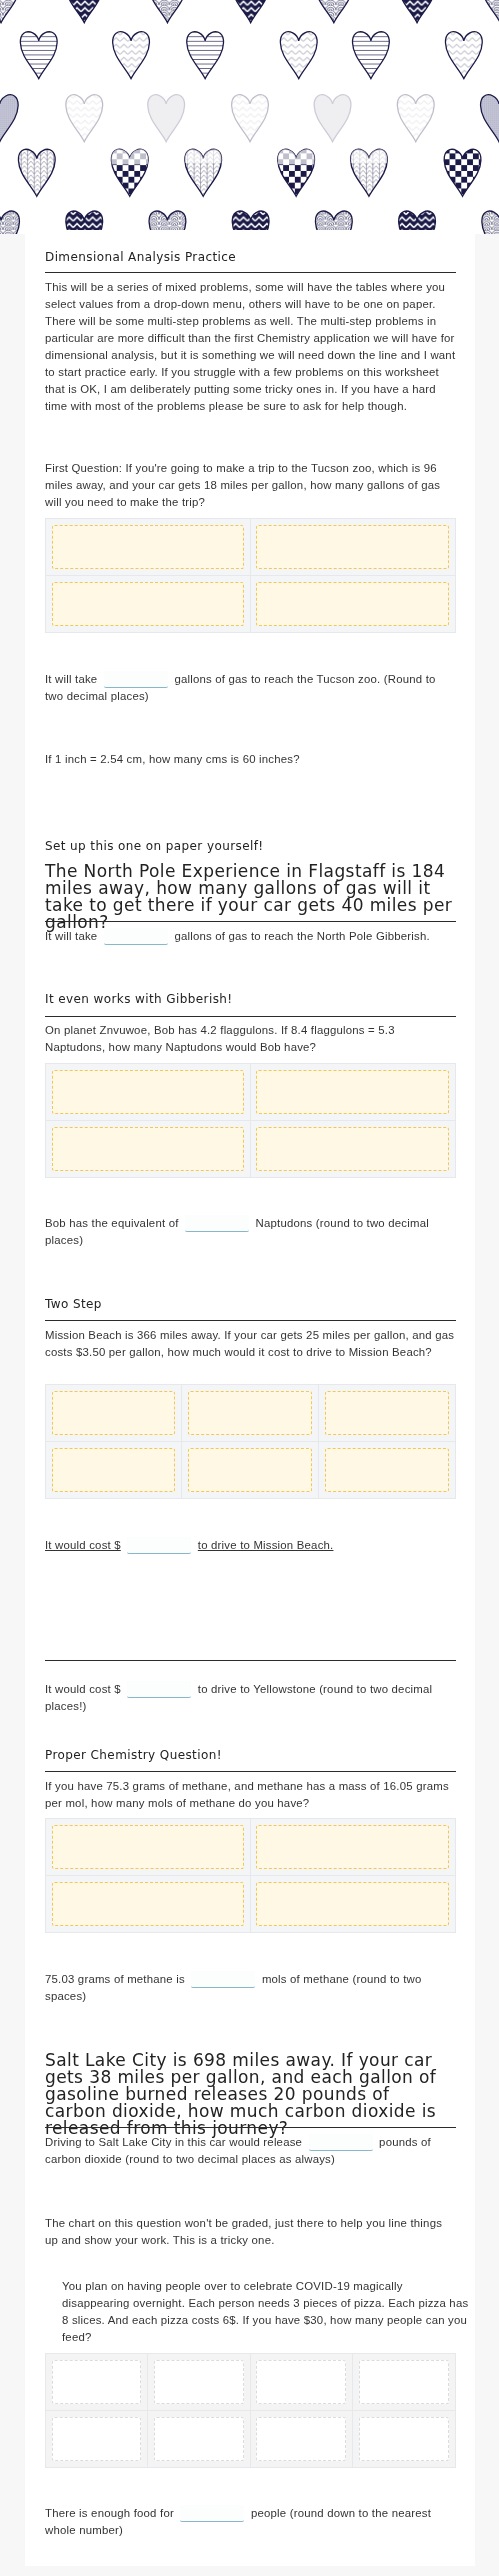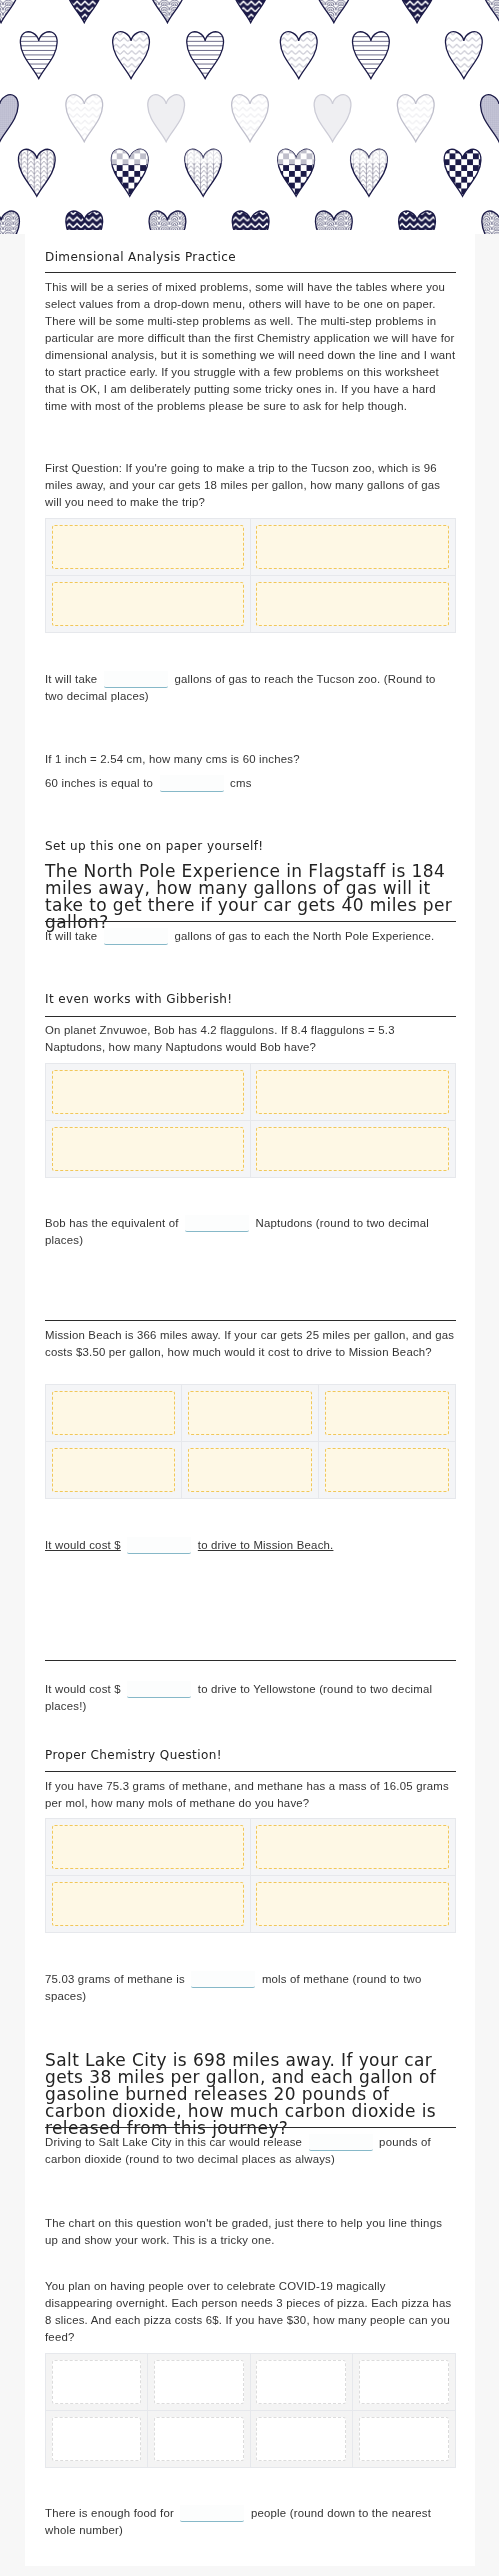--- a/index.html
+++ b/index.html
@@ -203,29 +203,26 @@
       </div>
       <div class="cell last-col last-row">
         <div class="drop"></div>
       </div>
     </div>
   <p class="blk txt" style="top:441px;">
     <span>It will take</span><input class="blank" type="text" value="" style=""><span>gallons of gas to reach the Tucson zoo. (Round to two decimal places)</span>
   </p>
 
   <p class="blk txt" style="top:521px;">If 1 inch = 2.54 cm, how many cms is 60 inches?</p>
-  <p class="blk txt" style="top:545px;">
-    <span>60 inches is equal to</span><input class="blank" type="text" value="" style=""><span>cms</span>
-  </p>
 
   <h2 class="blk hand" style="top:607px;">Set up this one on paper yourself!</h2>
   <p class="blk hand-p" style="top:633px;">The North Pole Experience in Flagstaff is 184 miles away, how many gallons of gas will it take to get there if your car gets 40 miles per gallon?</p>
   <div class="rule" style="top:691px;"></div>
   <p class="blk txt" style="top:698px;">
-    <span>It will take</span><input class="blank" type="text" value="" style=""><span>gallons of gas to each the North Pole Experience.</span>
+    <span>It will take</span><input class="blank" type="text" value="" style=""><span>gallons of gas to reach the North Pole Gibberish.</span>
   </p>
 
   <h2 class="blk hand" style="top:760px;">It even works with Gibberish!</h2>
   <div class="rule" style="top:786px;"></div>
   <p class="blk txt" style="top:792px;">On planet Znvuwoe, Bob has 4.2 flaggulons. If 8.4 flaggulons = 5.3 Naptudons, how many Naptudons would Bob have?</p>
   <div class="grid" style="top: 833px; grid-template-columns: repeat(2, 1fr);">
       <div class="cell">
         <div class="drop"></div>
       </div>
       <div class="cell last-col">
@@ -235,20 +232,21 @@
         <div class="drop"></div>
       </div>
       <div class="cell last-col last-row">
         <div class="drop"></div>
       </div>
     </div>
   <p class="blk txt" style="top:985px;">
     <span>Bob has the equivalent of</span><input class="blank" type="text" value="" style=""><span>Naptudons (round to two decimal places)</span>
   </p>
 
+  <h2 class="blk hand" style="top:1065px;">Two Step</h2>
   <div class="rule" style="top:1090px;"></div>
   <p class="blk txt" style="top:1097px;">Mission Beach is 366 miles away. If your car gets 25 miles per gallon, and gas costs $3.50 per gallon, how much would it cost to drive to Mission Beach?</p>
   <div class="grid" style="top: 1154px; grid-template-columns: repeat(3, 1fr);">
       <div class="cell">
         <div class="drop"></div>
       </div>
       <div class="cell">
         <div class="drop"></div>
       </div>
       <div class="cell last-col">
@@ -294,21 +292,21 @@
     <span>75.03 grams of methane is</span><input class="blank" type="text" value="" style=""><span>mols of methane (round to two spaces)</span>
   </p>
 
   <p class="blk hand-p" style="top:1822px;">Salt Lake City is 698 miles away. If your car gets 38 miles per gallon, and each gallon of gasoline burned releases 20 pounds of carbon dioxide, how much carbon dioxide is released from this journey?</p>
   <div class="rule" style="top:1897px;"></div>
   <p class="blk txt" style="top:1985px;">The chart on this question won't be graded, just there to help you line things up and show your work. This is a tricky one.</p>
 
   <p class="blk txt" style="top:1904px;">
     <span>Driving to Salt Lake City in this car would release</span><input class="blank" type="text" value="" style=""><span>pounds of carbon dioxide (round to two decimal places as always)</span>
   </p>
-  <p class="blk txt" style="top:2048px;">You plan on having people over to celebrate COVID-19 magically disappearing overnight. Each person needs 3 pieces of pizza. Each pizza has 8 slices. And each pizza costs 6$. If you have $30, how many people can you feed?</p>
+  <p class="blk txt" style="top:2048px;margin-left:17px;">You plan on having people over to celebrate COVID-19 magically disappearing overnight. Each person needs 3 pieces of pizza. Each pizza has 8 slices. And each pizza costs 6$. If you have $30, how many people can you feed?</p>
   <div class="grid neutral" style="top: 2123px; grid-template-columns: repeat(4, 1fr);">
       <div class="cell">
         <div class="drop"></div>
       </div>
       <div class="cell">
         <div class="drop"></div>
       </div>
       <div class="cell">
         <div class="drop"></div>
       </div>

